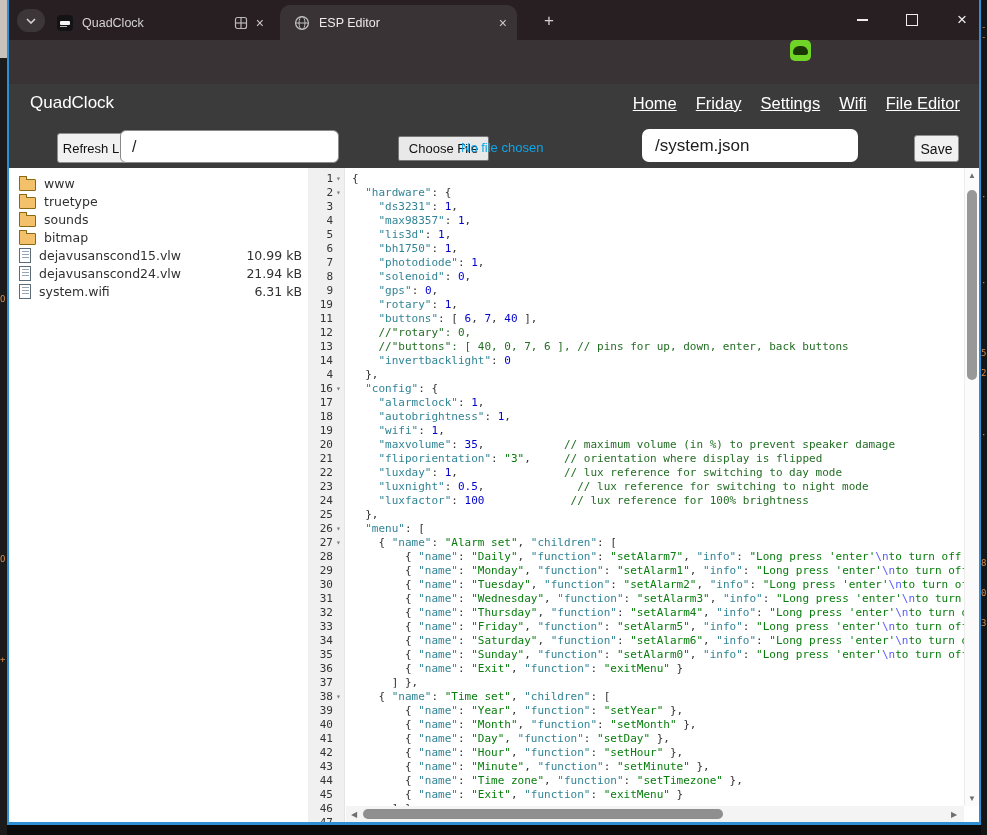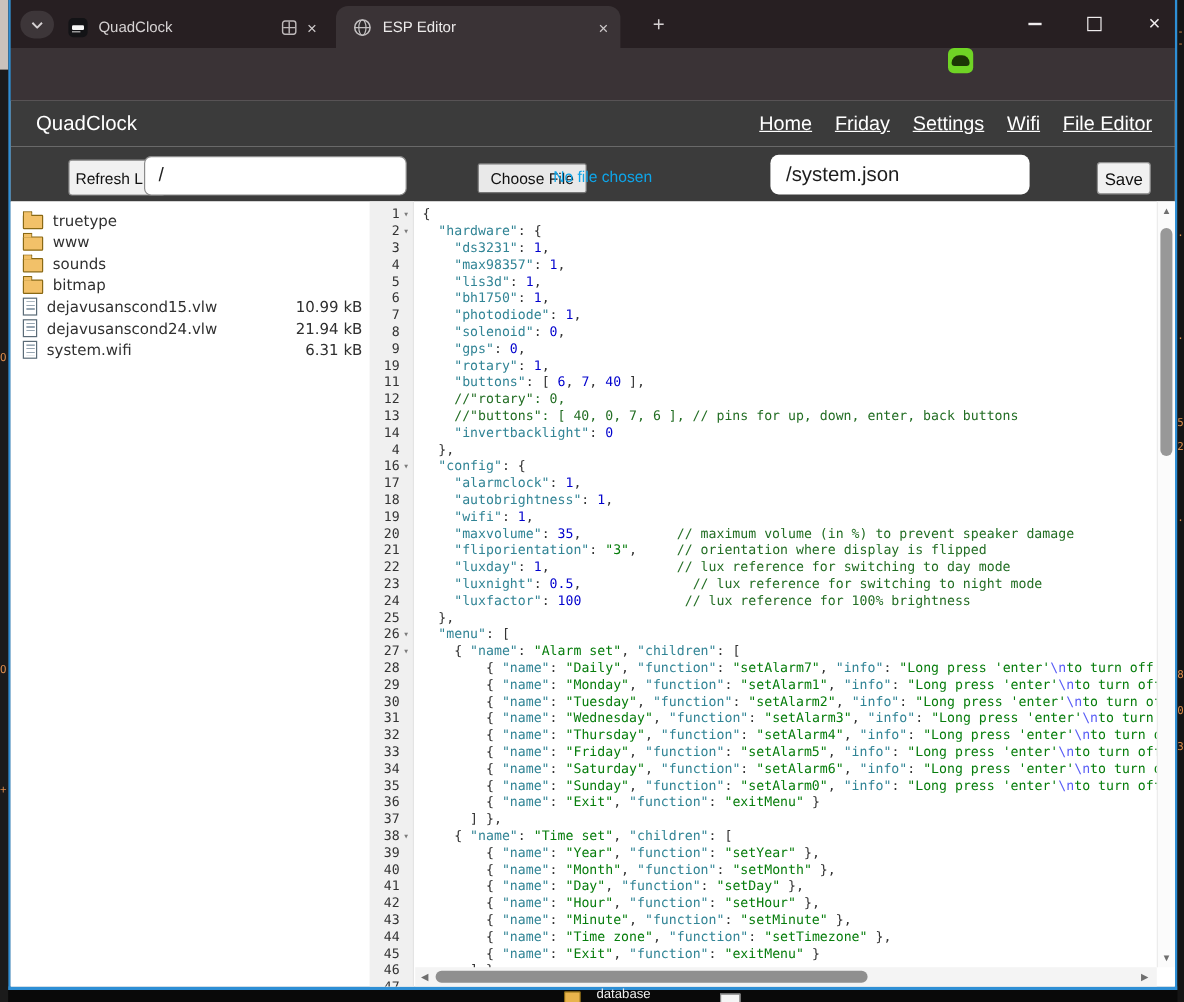--- a/index.html
+++ b/index.html
@@ -226,25 +226,25 @@
         <div id="btn-choose" class="btn">Choose File</div>
         <span id="file-status">No file chosen</span>
         <input id="name-input" value="/system.json" style="">
         <div id="btn-save" class="btn">Save</div>
       </div>
 
       <div id="content">
         <div id="filelist">
             <div class="frow">
               <span class="fico ico-folder"></span>
+              <span class="fname">www</span>
+            </div>
+            <div class="frow">
+              <span class="fico ico-folder"></span>
               <span class="fname">truetype</span>
-            </div>
-            <div class="frow">
-              <span class="fico ico-folder"></span>
-              <span class="fname">www</span>
             </div>
             <div class="frow">
               <span class="fico ico-folder"></span>
               <span class="fname">sounds</span>
             </div>
             <div class="frow">
               <span class="fico ico-folder"></span>
               <span class="fname">bitmap</span>
             </div>
             <div class="frow">
@@ -513,25 +513,20 @@
           <div id="hscroll">
             <span id="h-left" class="sarrow">◀</span>
             <div id="hthumb"></div>
             <span id="h-right" class="sarrow">▶</span>
           </div>
         </div>
       </div>
     </div>
   </div>
 
-  <div id="desktop-bottom">
-    <div id="desk-icon"></div>
-    <span id="desk-label">database</span>
-    <div id="desk-frag"></div>
-  </div>
 <span class="bg-mark" style="left: 0px; top: 294px;">O</span>
     <span class="bg-mark" style="left: 0px; top: 554px;">O</span>
     <span class="bg-mark" style="left: 0px; top: 654px;">+</span>
     <span class="bg-mark" style="left: 981px; top: 22px;">--</span>
     <span class="bg-mark" style="left: 981px; top: 192px;">·</span>
     <span class="bg-mark" style="left: 981px; top: 278px;">·</span>
     <span class="bg-mark" style="left: 981px; top: 348px;">5</span>
     <span class="bg-mark" style="left: 981px; top: 368px;">2</span>
     <span class="bg-mark" style="left: 981px; top: 430px;">·</span>
     <span class="bg-mark" style="left: 981px; top: 558px;">8</span>

